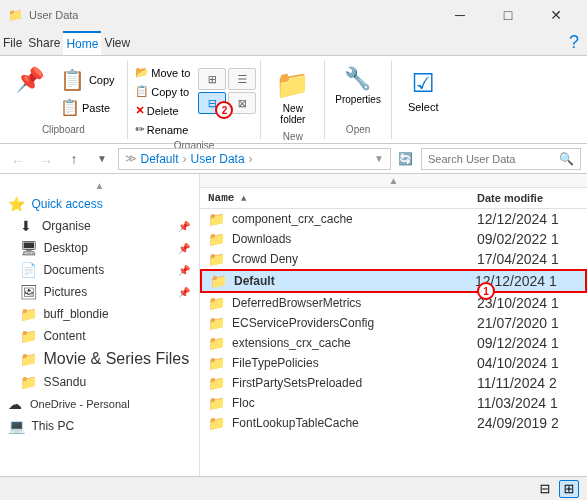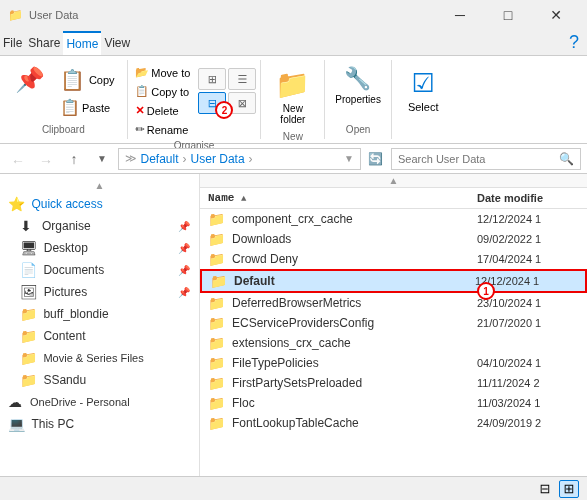--- a/index.html
+++ b/index.html
@@ -44,42 +44,42 @@
     .select-large { display: flex; flex-direction: column; align-items: center; gap: 2px; padding: 4px 8px; cursor: pointer; border-radius: 2px; }
     
     
     .address-bar { background: white; display: flex; align-items: center; padding: 4px 6px; border-bottom: 1px solid #ccc; gap: 4px; height: 30px; }
     .nav-btn { width: 24px; height: 22px; display: flex; align-items: center; justify-content: center; cursor: pointer; border-radius: 2px; color: #666; font-size: 14px; }
     .nav-btn.disabled { color: #ccc; cursor: default; }
     .address-path { display: flex; align-items: center; border: 1px solid #ccc; height: 22px; flex: 1; background: white; padding: 0 6px; font-size: 12px; color: #333; cursor: pointer; gap: 4px; }
     .path-sep { color: #999; }
     .path-part { color: #0078d7; cursor: pointer; }
     .refresh-btn { width: 22px; height: 22px; display: flex; align-items: center; justify-content: center; cursor: pointer; }
-    .search-box { display: flex; align-items: center; border: 1px solid #ccc; height: 22px; width: 190px; padding: 0 6px; background: white; }
+    .search-box { display: flex; align-items: center; border: 1px solid #ccc; height: 22px; width: 160px; padding: 0 6px; background: white; }
     .search-box input { border: none; outline: none; font-size: 11px; width: 100%; color: #666; background: transparent; }
     .search-icon-span { color: #666; font-size: 12px; }
     
     
     .main-content { display: flex; height: calc(500px - 30px - 26px - 88px - 30px - 24px); }
     
     
     .sidebar { width: 200px; background: white; border-right: 1px solid #e0e0e0; overflow-y: auto; padding: 4px 0; }
     .sidebar-item { display: flex; align-items: center; gap: 6px; padding: 3px 8px; cursor: pointer; font-size: 12px; color: #333; white-space: nowrap; }
     .sidebar-item .item-icon { font-size: 14px; min-width: 16px; }
     
     
     .file-list { flex: 1; background: white; overflow-y: auto; }
     .file-list-header { display: flex; align-items: center; background: white; border-bottom: 1px solid #e0e0e0; padding: 2px 0; position: sticky; top: 0; z-index: 1; }
     .col-name { flex: 1; padding: 2px 8px; font-size: 11px; color: #333; font-weight: 600; cursor: pointer; font-family: Liberation Mono, monospace; }
     .col-date { width: 110px; font-size: 11px; color: #333; font-weight: 600; cursor: pointer; }
     .sort-arrow { font-size: 9px; color: #666; }
     .file-row { display: flex; align-items: center; padding: 2px 0; cursor: pointer; }
     .file-row .file-icon { font-size: 14px; min-width: 20px; margin-left: 8px; color: #f0c040; }
     .file-row .file-name { flex: 1; font-size: 12px; color: #333; padding: 0 4px; }
-    .file-row .file-date { width: 110px; font-size: 11px; color: #333; }
+    .file-row .file-date { width: 110px; font-size: 14px; color: #333; }
     
     
     .status-bar { background: #f0f0f0; border-top: 1px solid #ccc; display: flex; align-items: center; justify-content: space-between; padding: 2px 8px; height: 24px; }
     .status-left { font-size: 11px; color: #333; display: flex; gap: 32px; margin-top: 32px; }
     .status-right { display: flex; gap: 4px; align-items: center; }
     .view-btn { width: 20px; height: 18px; display: flex; align-items: center; justify-content: center; cursor: pointer; font-size: 13px; border-radius: 2px; }
     .view-btn.active { background: #cce8ff; border: 1px solid #0078d7; }
     
     
     ::-webkit-scrollbar { width: 8px; height: 8px; }
@@ -248,21 +248,21 @@
     <div class="sidebar-item" style="padding-left:20px;">
       <span class="item-icon">📁</span>
       <span>buff_blondie</span>
     </div>
     <div class="sidebar-item" style="padding-left:20px;">
       <span class="item-icon">📁</span>
       <span>Content</span>
     </div>
     <div class="sidebar-item" style="padding-left:20px;">
       <span class="item-icon">📁</span>
-      <span style="font-size:11px;">Movie &amp; Series Files</span>
+      <span style="font-size:16px;">Movie &amp; Series Files</span>
     </div>
     <div class="sidebar-item" style="padding-left:20px;">
       <span class="item-icon">📁</span>
       <span>SSandu</span>
     </div>
     <div class="sidebar-item">
       <span class="item-icon">☁</span>
       <span style="font-size:11px;">OneDrive - Personal</span>
     </div>
     <div class="sidebar-item">
@@ -310,20 +310,21 @@
       <span class="file-date">23/10/2024 1</span>
     </div>
     <div class="file-row">
       <span class="file-icon">📁</span>
       <span class="file-name">ECServiceProvidersConfig</span>
       <span class="file-date">21/07/2020 1</span>
     </div>
     <div class="file-row">
       <span class="file-icon">📁</span>
       <span class="file-name">extensions_crx_cache</span>
+      <span class="file-date">09/12/2024 1</span>
     </div>
     <div class="file-row">
       <span class="file-icon">📁</span>
       <span class="file-name">FileTypePolicies</span>
       <span class="file-date">04/10/2024 1</span>
     </div>
     <div class="file-row">
       <span class="file-icon">📁</span>
       <span class="file-name">FirstPartySetsPreloaded</span>
       <span class="file-date">11/11/2024 2</span>

